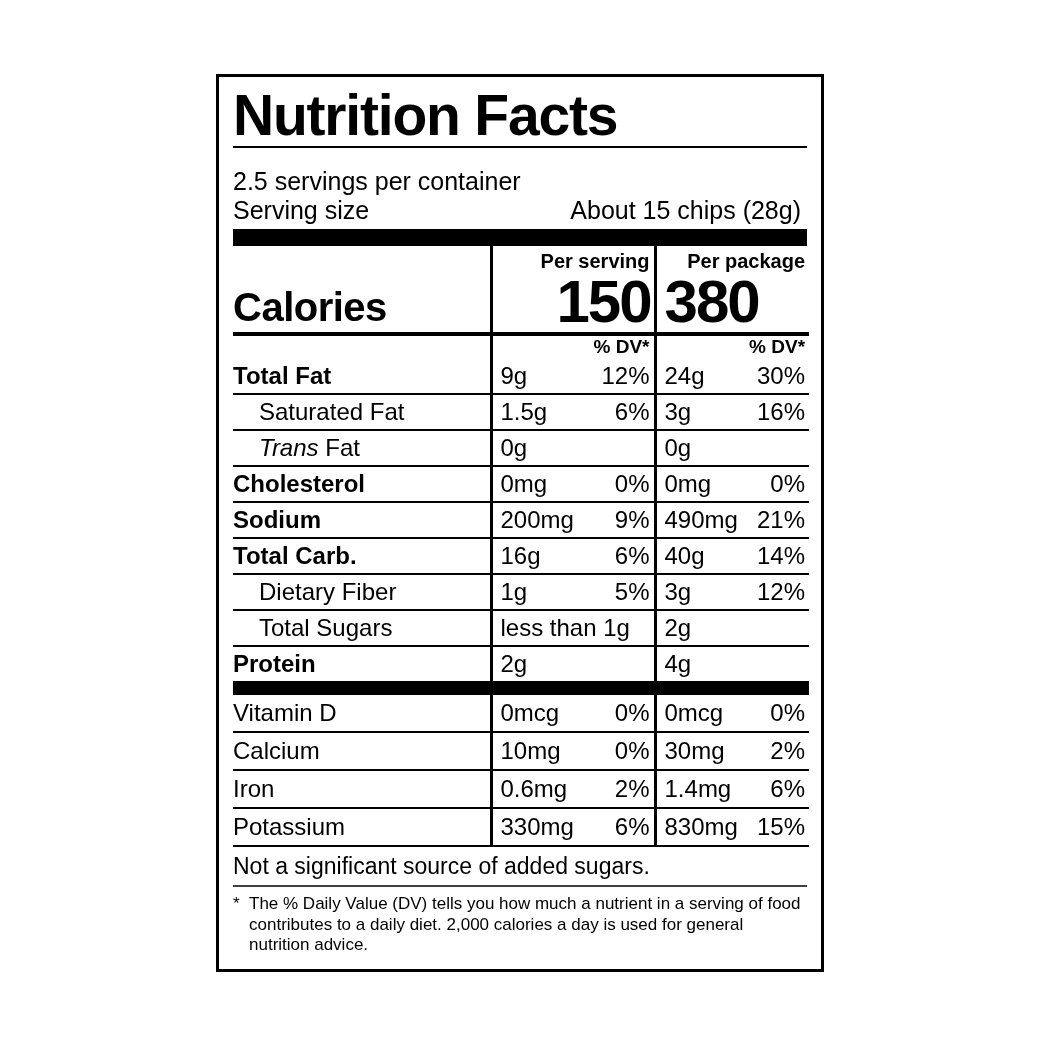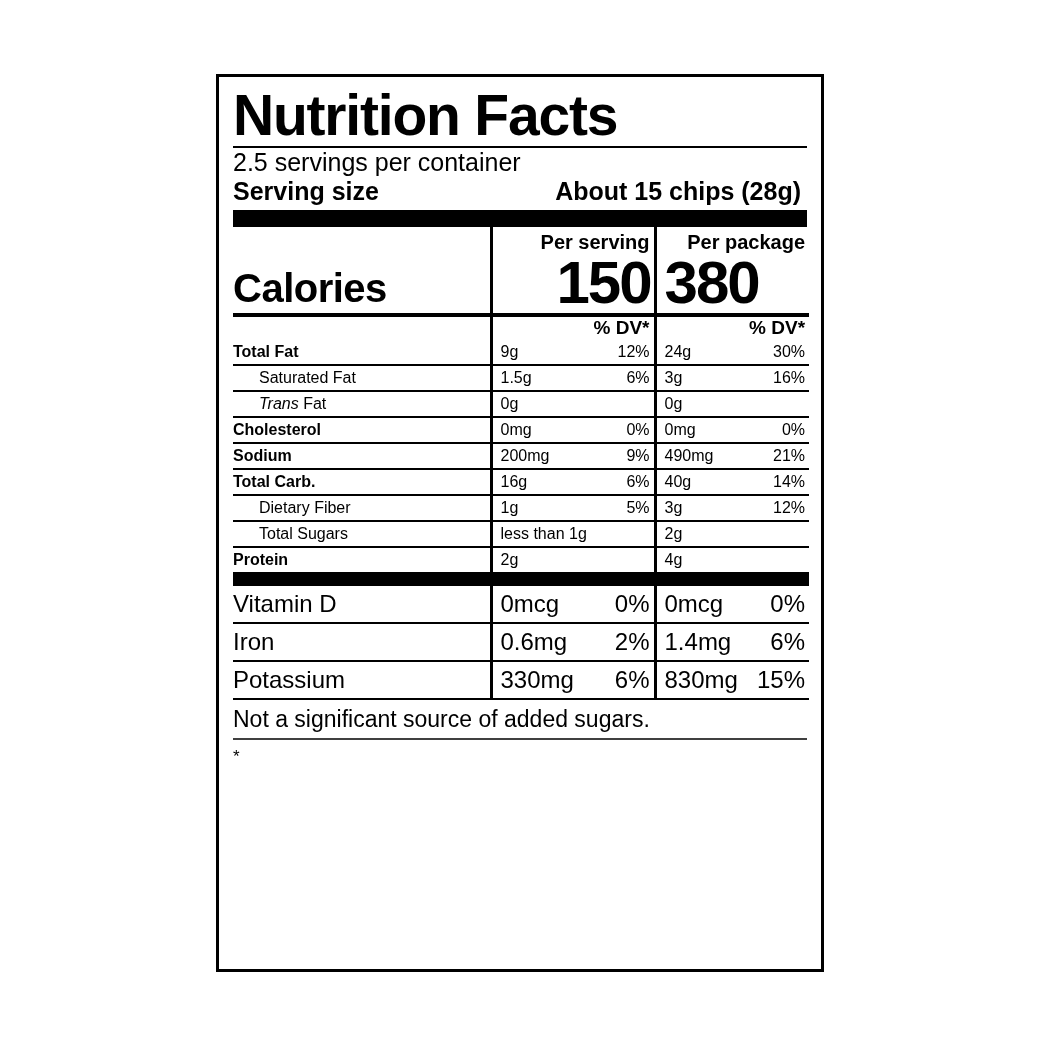--- a/index.html
+++ b/index.html
@@ -31,27 +31,27 @@
     font-size: 57px;
     font-weight: bold;
     letter-spacing: -1.2px;
     line-height: 1.0;
     margin: 10px 0 2px 0;
     white-space: nowrap;
   }
   .servings-line {
     font-size: 25px;
     line-height: 1.12;
-    margin-top: 0;
+    margin-top: 19px;
   }
   .serving-size-row {
     display: flex;
     justify-content: space-between;
     font-size: 25px;
-    font-weight: bold;
+    font-weight: normal;
     margin-top: 1px;
     margin-bottom: 4px;
   }
   .serving-size-row .ss-val { margin-right: 6px; }
   .thickbar {
     height: 17px;
     background: #000;
     margin: 3px 0 0 0;
   }
   .hairline {
@@ -110,21 +110,21 @@
 
   .dv-head {
     font-size: 19px;
     font-weight: bold;
     text-align: right;
     padding-right: 4px !important;
     padding-bottom: 1px !important;
   }
 
   .row-nut td {
-    font-size: 16px;
+    font-size: 24px;
     padding-top: 3px !important;
     padding-bottom: 3px !important;
   }
   .nut-name { font-weight: bold; }
   .nut-name.indent { font-weight: normal; padding-left: 26px !important; }
   .italic { font-style: italic; }
   .val { padding-left: 8px !important; }
   .dv { text-align: right; font-weight: normal; padding-right: 4px !important; }
 
   .row-vit td {
@@ -283,20 +283,27 @@
       </tr>
 
       <tr class="row-vit">
         <td class="underline-name">Vitamin D</td>
         <td class="val vline-left underline-cell">0mcg</td>
         <td class="dv underline-cell">0%</td>
         <td class="val vline-left underline-cell">0mcg</td>
         <td class="dv underline-cell">0%</td>
       </tr>
 
+      <tr class="row-vit">
+        <td class="underline-name">Calcium</td>
+        <td class="val vline-left underline-cell">10mg</td>
+        <td class="dv underline-cell">0%</td>
+        <td class="val vline-left underline-cell">30mg</td>
+        <td class="dv underline-cell">2%</td>
+      </tr>
 
       <tr class="row-vit">
         <td class="underline-name">Iron</td>
         <td class="val vline-left underline-cell">0.6mg</td>
         <td class="dv underline-cell">2%</td>
         <td class="val vline-left underline-cell">1.4mg</td>
         <td class="dv underline-cell">6%</td>
       </tr>
 
       <tr class="row-vit">
@@ -307,16 +314,17 @@
         <td class="dv underline-cell">15%</td>
       </tr>
 
     </tbody>
       </table>
 
     <div class="footnote-sig">Not a significant source of added sugars.</div>
 
     <div class="footnote-dv">
       <span class="star">*</span>
+      <span class="txt">The % Daily Value (DV) tells you how much a nutrient in a serving of food contributes to a daily diet. 2,000 calories a day is used for general nutrition advice.</span>
     </div>
 
   </div>
 </div>
 
 </body></html>

